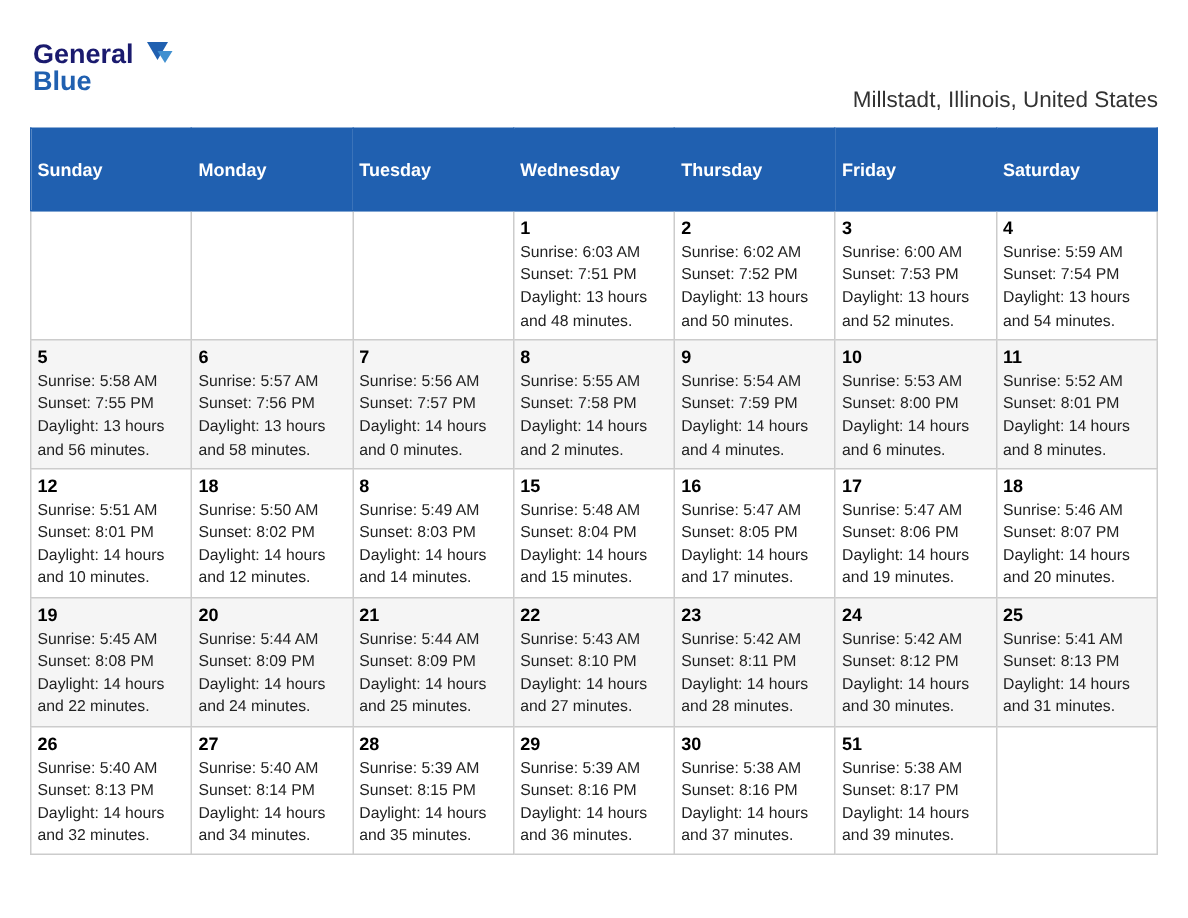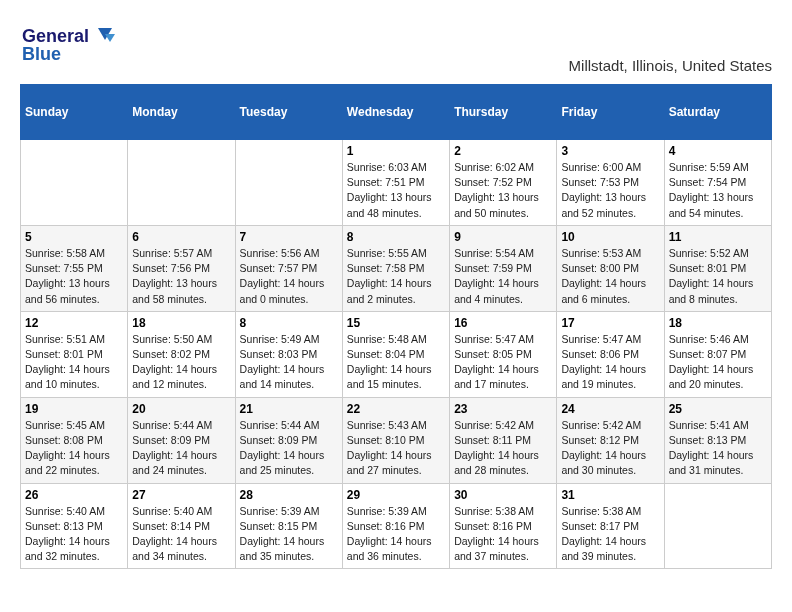--- a/index.html
+++ b/index.html
@@ -235,19 +235,19 @@
         </td>
         <td>
           <span class="day-num">29</span>
           <div class="day-info">Sunrise: 5:39 AM<br>Sunset: 8:16 PM<br>Daylight: 14 hours<br>and 36 minutes.</div>
         </td>
         <td>
           <span class="day-num">30</span>
           <div class="day-info">Sunrise: 5:38 AM<br>Sunset: 8:16 PM<br>Daylight: 14 hours<br>and 37 minutes.</div>
         </td>
         <td>
-          <span class="day-num">31</span>
+          <span class="day-num">51</span>
           <div class="day-info">Sunrise: 5:38 AM<br>Sunset: 8:17 PM<br>Daylight: 14 hours<br>and 39 minutes.</div>
         </td>
         <td class="empty-cell"></td>
       </tr>
     </tbody>
 </table>
 
 </body></html>

